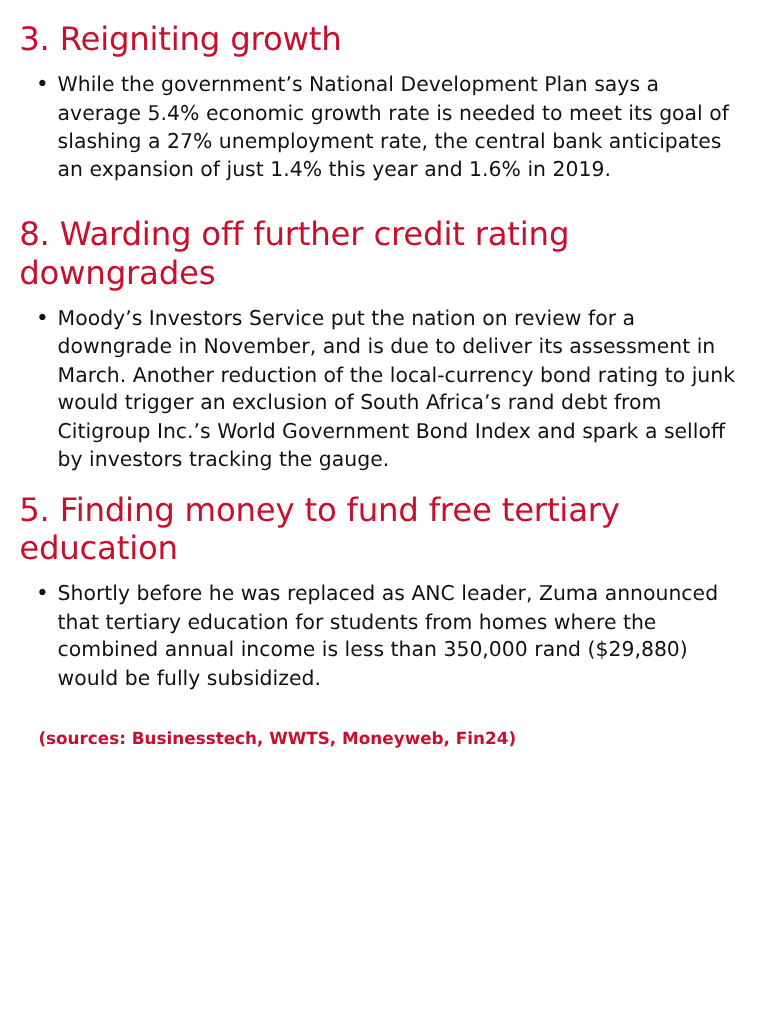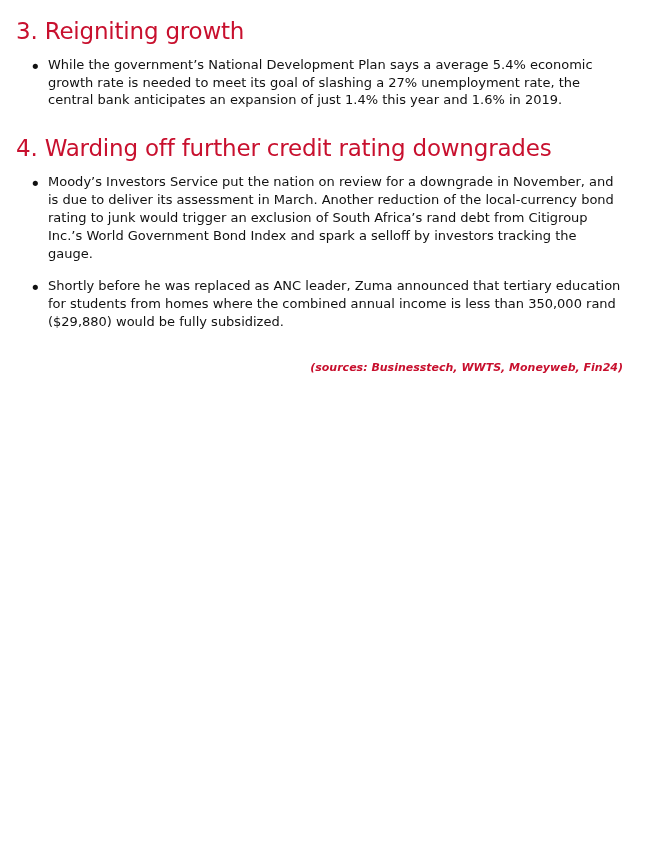--- a/index.html
+++ b/index.html
@@ -18,84 +18,83 @@
     box-sizing: border-box;
     width: 649px;
     height: 842px;
     padding: 18px 26px 10px 16px;
   }
   .section {
     margin-bottom: 4px;
   }
   .section-heading {
     color: #c8102e;
-    font-size: 23px;
+    font-size: 27px;
     font-weight: normal;
     line-height: 1.2;
     margin: 0 0 10px 0;
     letter-spacing: -0.2px;
   }
   ul.bullets {
     list-style: none;
     margin: 0;
     padding: 0;
   }
   ul.bullets li {
     position: relative;
     padding-left: 32px;
     margin-bottom: 2px;
-    font-size: 13px;
+    font-size: 17px;
     line-height: 1.38;
     color: #111111;
   }
   ul.bullets li::before {
     content: "\2022";
     position: absolute;
     left: 14px;
     top: -1px;
     font-size: 18px;
     color: #111111;
     line-height: 1.38;
   }
   .gap-sm { height: 10px; }
   .gap-md { height: 22px; }
   .sources {
     margin-top: 30px;
     color: #c8102e;
-    font-size: 11px;
+    font-size: 14px;
     font-weight: bold;
-    font-style: italic;
     padding-left: 16px;
-    text-align: right;
   }
 </style>
 </head>
 <body>
 
 <div class="page">
 
   <div class="section">
     <h2 class="section-heading">3. Reigniting growth</h2>
     <ul class="bullets">
       <li>While the government’s National Development Plan says a average 5.4% economic growth rate is needed to meet its goal of slashing a 27% unemployment rate, the central bank anticipates an expansion of just 1.4% this year and 1.6% in 2019.</li>
     </ul>
   </div>
 
   <div class="gap-md"></div>
 
   <div class="section">
-    <h2 class="section-heading">4. Warding off further credit rating downgrades</h2>
+    <h2 class="section-heading">8. Warding off further credit rating downgrades</h2>
     <ul class="bullets">
       <li>Moody’s Investors Service put the nation on review for a downgrade in November, and is due to deliver its assessment in March. Another reduction of the local-currency bond rating to junk would trigger an exclusion of South Africa’s rand debt from Citigroup Inc.’s World Government Bond Index and spark a selloff by investors tracking the gauge.</li>
     </ul>
   </div>
 
   <div class="gap-sm"></div>
 
   <div class="section">
+    <h2 class="section-heading">5. Finding money to fund free tertiary education</h2>
     <ul class="bullets">
       <li>Shortly before he was replaced as ANC leader, Zuma announced that tertiary education for students from homes where the combined annual income is less than 350,000 rand ($29,880) would be fully subsidized.</li>
     </ul>
   </div>
 
   <div class="sources">(sources: Businesstech, WWTS, Moneyweb, Fin24)</div>
 
 </div>
 
 </body></html>

